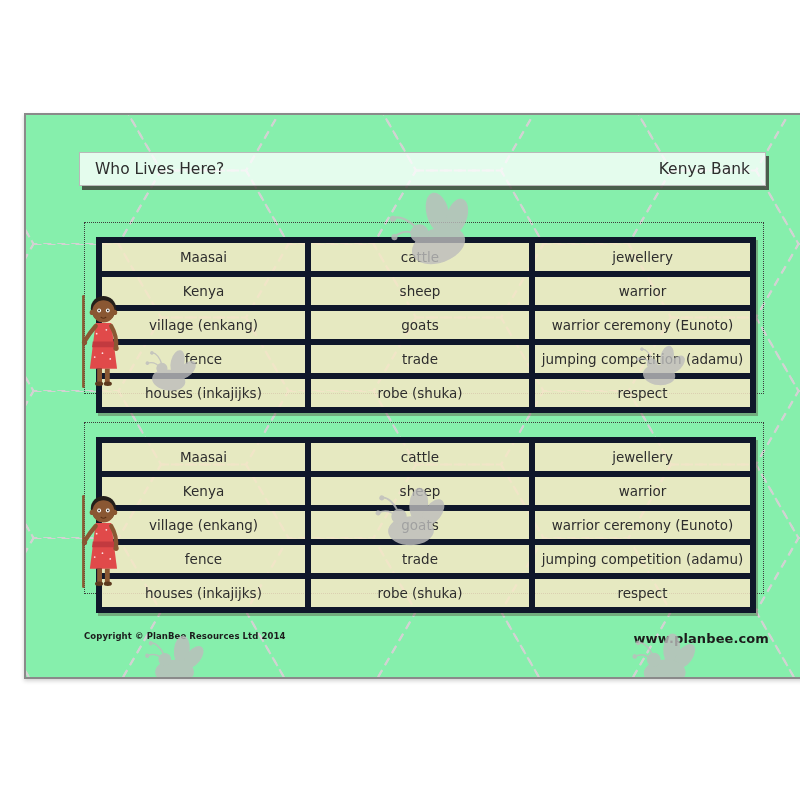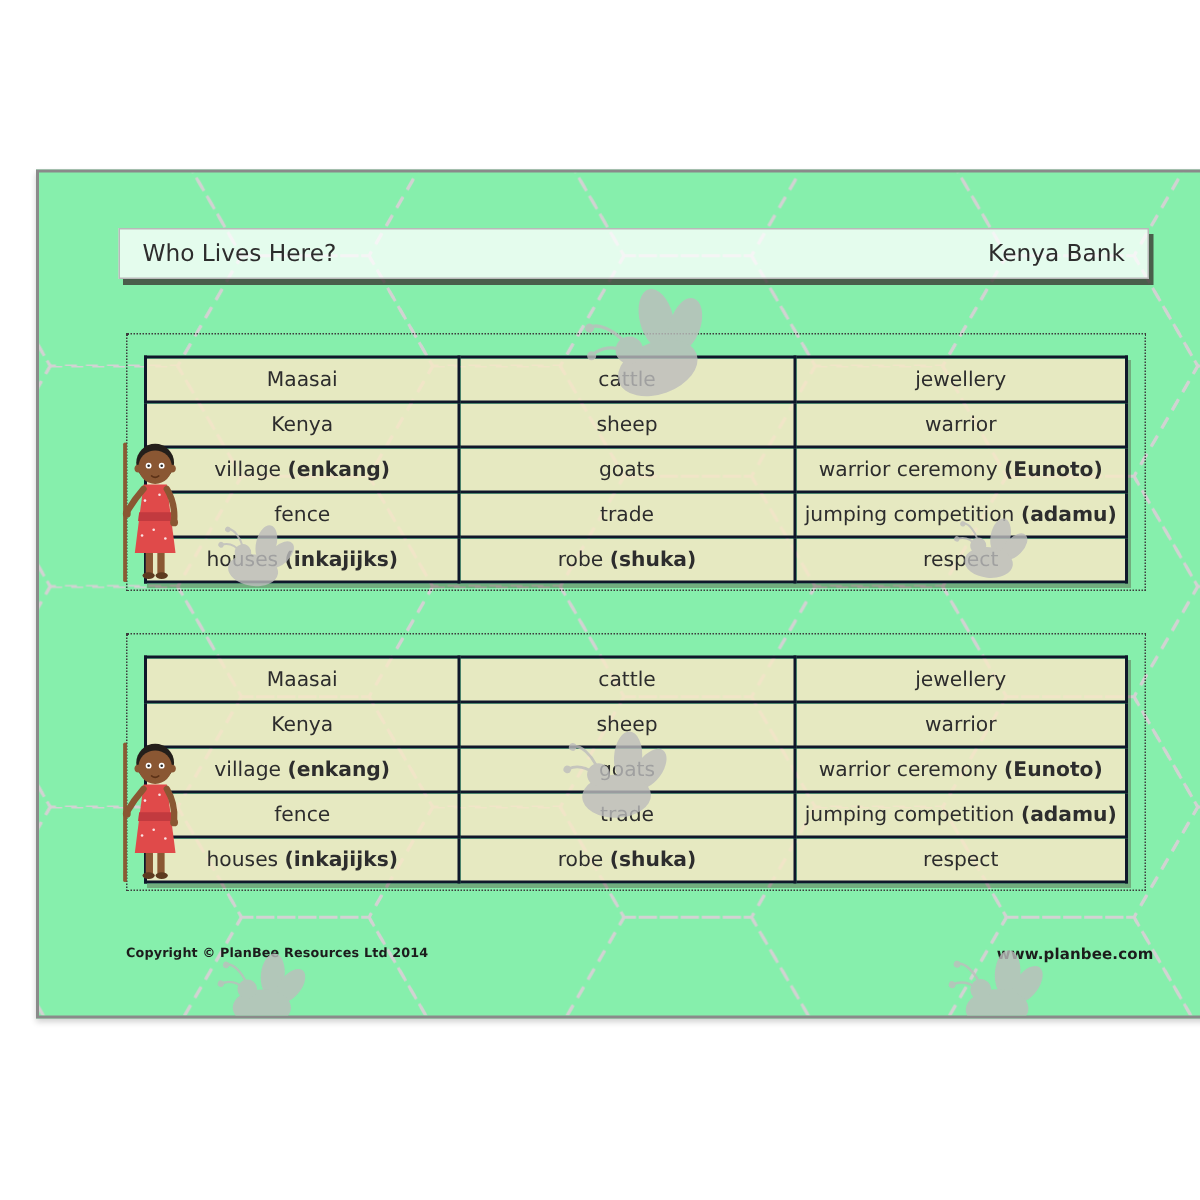--- a/index.html
+++ b/index.html
@@ -25,43 +25,43 @@
   }
   .cutout{position:absolute;left:58px;width:678px;height:170px;border:1px dotted #3c3c3c;z-index:2;}
   .cut1{top:107px;}
   .cut2{top:307px;}
   table.wordbank{
     position:absolute;left:11px;top:14px;width:654px;height:140px;
     border-collapse:collapse;table-layout:fixed;
     box-shadow:2px 3px 0 rgba(86,76,58,0.4);
   }
   table.wordbank td{
-    border:2px solid #0f172a;background:rgba(246,232,197,0.86);
+    border:6px solid #0f172a;background:rgba(246,232,197,0.86);
     text-align:center;vertical-align:middle;
     font-size:13.5px;color:#2d2d2d;padding:0;height:28px;
     white-space:nowrap;overflow:hidden;
   }
-  table.wordbank b{font-weight:bold;}
+  table.wordbank b{font-weight:normal;}
   .bee{position:absolute;z-index:4;opacity:0.8;pointer-events:none;}
   .bee1{left:360px;top:75px;width:102px;height:82px;transform:rotate(2deg);}
   .bee2{left:115px;top:232px;width:62px;height:50px;transform:rotate(30deg);}
   .bee3{left:606px;top:228px;width:60px;height:48px;transform:rotate(28deg);}
   .bee4{left:345px;top:370px;width:85px;height:68px;transform:rotate(20deg);}
   .bee5{left:115px;top:518px;width:72px;height:58px;transform:rotate(22deg);}
   .bee6{left:602px;top:516px;width:78px;height:62px;transform:rotate(20deg);}
   .child{position:absolute;z-index:5;width:49px;height:97px;}
   .child1{left:51px;top:178px;}
   .child2{left:51px;top:378px;}
   .footer-copy{
     position:absolute;left:58px;top:516px;z-index:2;
     font-size:8.5px;font-weight:bold;color:#1c1c1c;letter-spacing:0.1px;
   }
   .footer-site{
     position:absolute;right:47px;top:516px;z-index:2;
-    font-size:10px;font-weight:bold;color:#1c1c1c;letter-spacing:0.1px;
+    font-size:13px;font-weight:bold;color:#1c1c1c;letter-spacing:0.1px;
   }
   .defs-holder{position:absolute;width:0;height:0;overflow:hidden;}
 </style>
 </head>
 <body>
 
 <svg class="defs-holder" aria-hidden="true">
   <defs>
     <symbol id="bee-sym" viewBox="0 0 100 80">
       <g fill="#bdbdbd">

